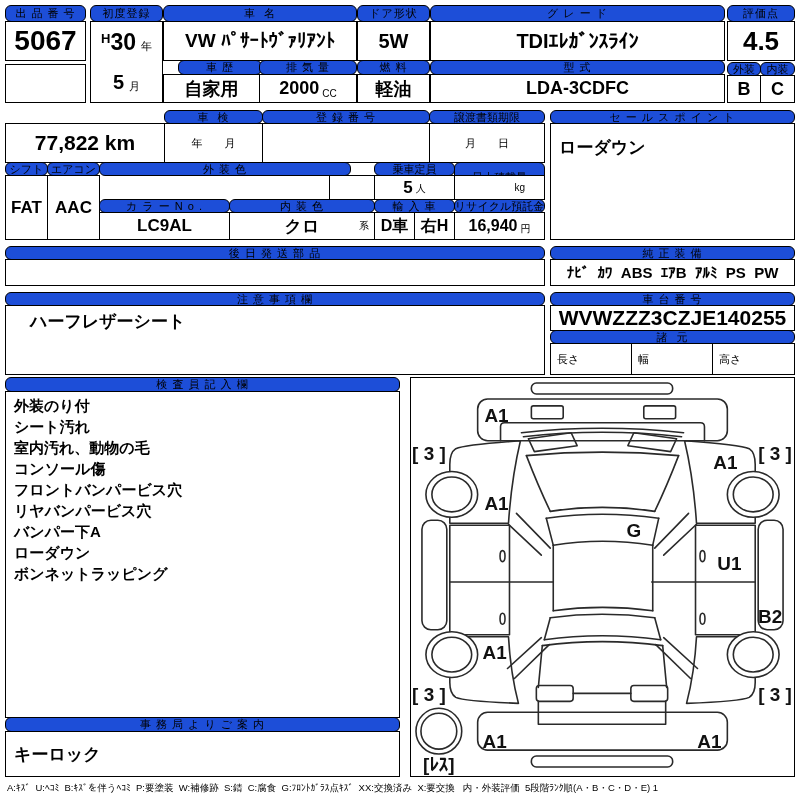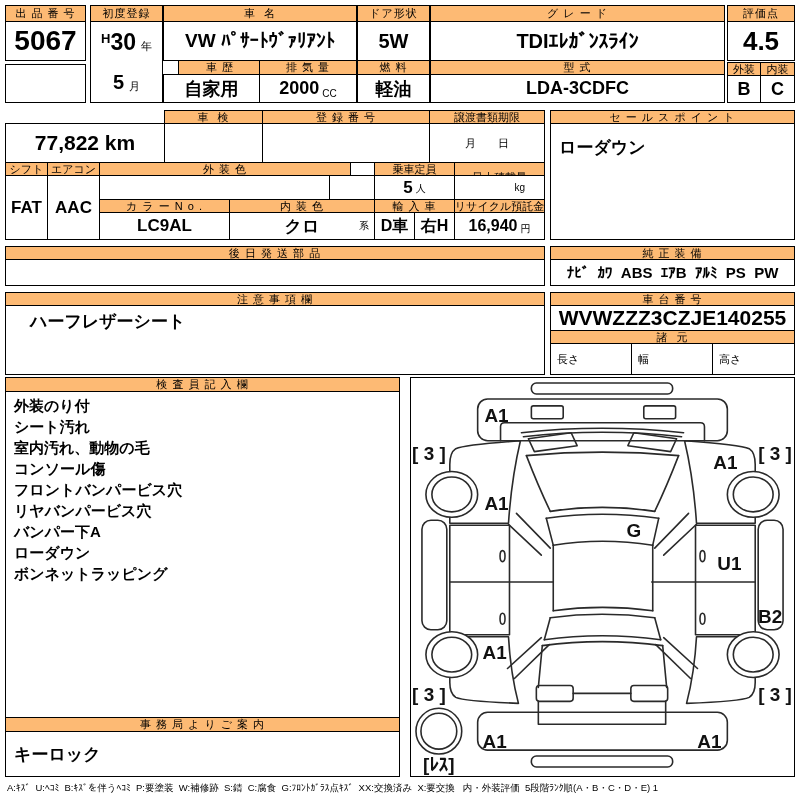--- a/index.html
+++ b/index.html
@@ -1,20 +1,20 @@
 <!DOCTYPE html>
 <html><head>
 <meta charset="utf-8">
 <style>
   html,body{margin:0;padding:0;background:#fff;}
   .sheet{position:relative;width:800px;height:800px;background:#fff;
          font-family:"Liberation Sans","DejaVu Sans",sans-serif;color:#000;overflow:hidden;}
   .c{position:absolute;box-sizing:border-box;border:1px solid #000;background:#fff;
      display:flex;align-items:center;justify-content:center;overflow:hidden;white-space:pre;}
-  .hd{background:#fdba74;font-size:11px;letter-spacing:1px;font-weight:normal;}
+  .hd{background:#1d4ed8;font-size:11px;letter-spacing:1px;font-weight:normal;border-radius:6px;}
   .v{font-weight:bold;}.f15{font-size:15px}.f16{font-size:16px}.f17{font-size:17px}
   .f18{font-size:18px}.f19{font-size:19px}.f20{font-size:20px}.f21{font-size:21px}.f26{font-size:26px}.f28{font-size:28px}
   .left{justify-content:flex-start;}
   .topal{align-items:flex-start;}
   .right{justify-content:flex-end;}
   .pad{padding:4px 24px;}
   .unit{font-size:10px;font-weight:normal;margin-left:3px;align-self:flex-end;padding-bottom:3px;}
   .smalltxt{font-size:11px;font-weight:normal;}
   .fr-col{flex-direction:column;justify-content:space-around;}
   .fr-row{display:flex;align-items:center;}
@@ -74,20 +74,21 @@
   <div class="c hd" style="left:727px;top:5px;width:68px;height:17px">評価点</div>
   <div class="c v f26" style="left:727px;top:21px;width:68px;height:40px">4.5</div>
   <div class="c hd" style="left:727px;top:62px;width:34px;height:14px;letter-spacing:0">外装</div>
   <div class="c hd" style="left:760px;top:62px;width:35px;height:14px;letter-spacing:0">内装</div>
   <div class="c v f18" style="left:727px;top:75px;width:34px;height:28px">B</div>
   <div class="c v f18" style="left:760px;top:75px;width:35px;height:28px">C</div>
 
   <div class="c hd" style="left:5px;top:126px;width:148px;height:14px">走  行</div>
   <div class="c v f21" style="left:5px;top:123px;width:160px;height:40px">77,822 km</div>
   <div class="c hd" style="left:164px;top:110px;width:99px;height:14px">車  検</div>
+  <div class="c smalltxt" style="left:164px;top:123px;width:99px;height:40px">年　　月</div>
   <div class="c hd" style="left:262px;top:110px;width:168px;height:14px">登 録 番 号</div>
   <div class="c" style="left:262px;top:123px;width:168px;height:40px"></div>
   <div class="c hd" style="left:429px;top:110px;width:116px;height:14px;letter-spacing:0">譲渡書類期限</div>
   <div class="c smalltxt" style="left:429px;top:123px;width:116px;height:40px">月　　日</div>
 
   <div class="c hd" style="left:550px;top:110px;width:245px;height:14px">セ ー ル ス ポ イ ン ト</div>
   <div class="c v f17 left topal" style="left:550px;top:123px;width:245px;height:117px;padding:12px 8px">ローダウン</div>
 
   <div class="c hd" style="left:5px;top:162px;width:43px;height:14px;letter-spacing:0">シフト</div>
   <div class="c hd" style="left:47px;top:162px;width:53px;height:14px;letter-spacing:0">エアコン</div>

